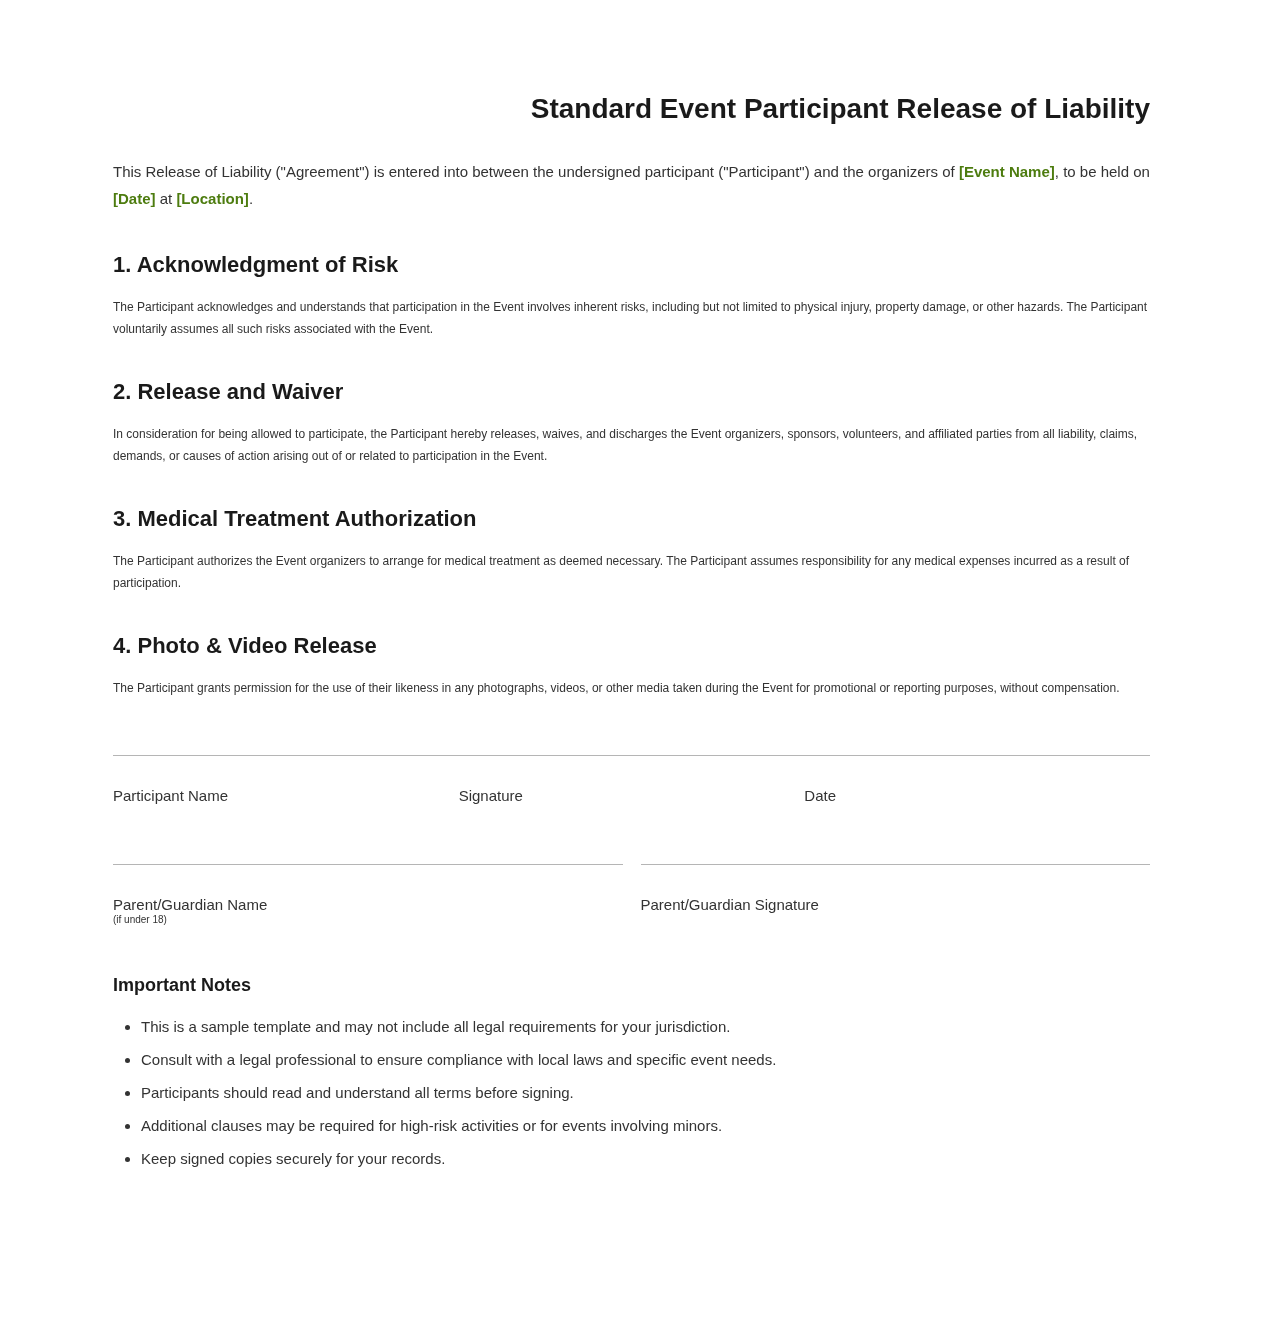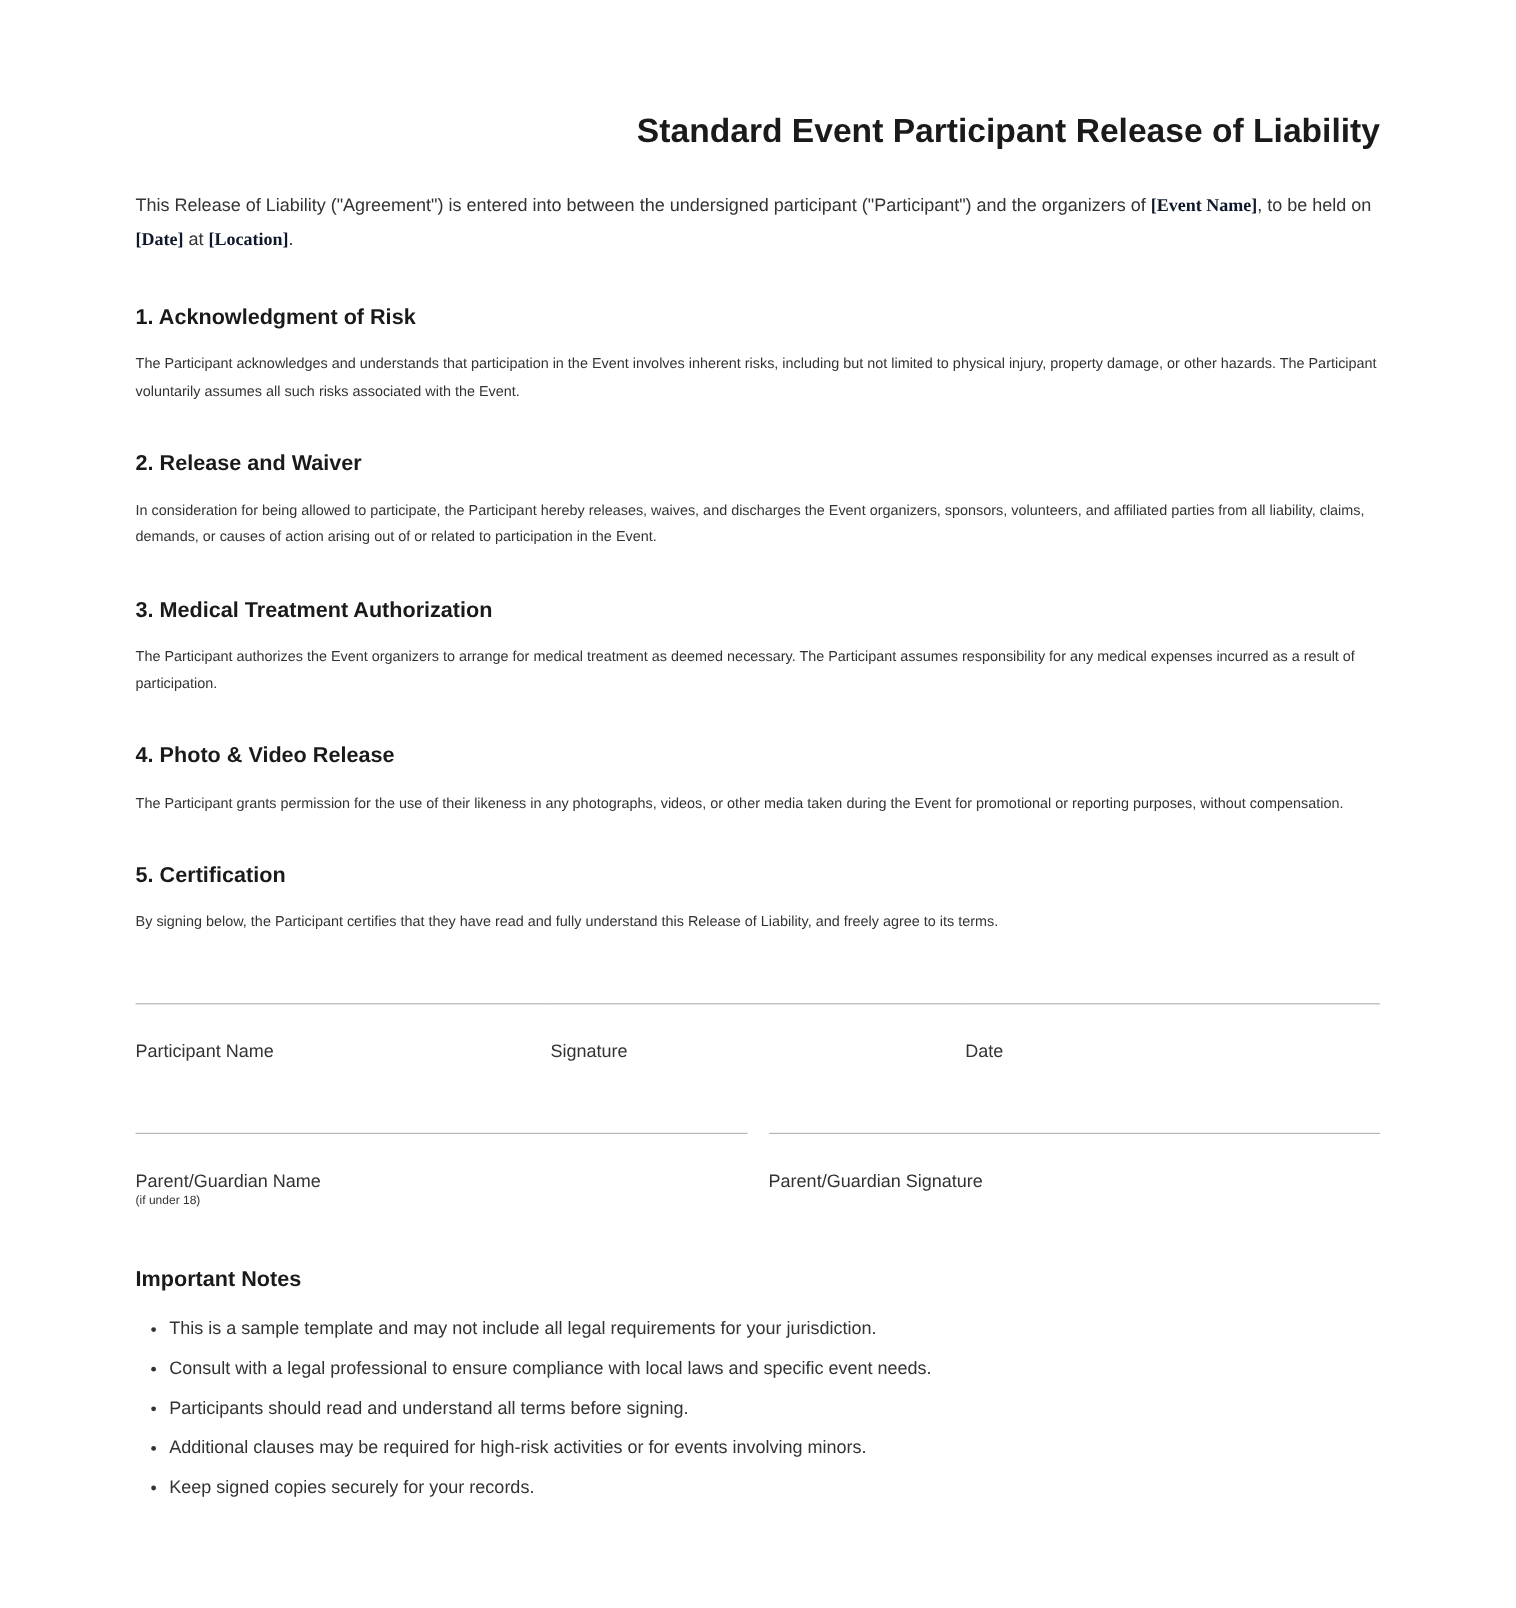--- a/index.html
+++ b/index.html
@@ -21,23 +21,23 @@
     color: #1a1a1a;
     line-height: 1.2;
     margin-bottom: 32px;
     text-align: right;
   }
   p.intro {
     font-size: 15px;
     line-height: 1.85;
     color: #333333;
   }
-  p.intro strong { color: #0f172a; font-family: Liberation Serif, serif; }
+  p.intro strong { color: #4d7c0f; }
   .doc-section h2 {
-    font-size: 18px;
+    font-size: 22px;
     font-weight: bold;
     color: #1a1a1a;
     margin-top: 38px;
     margin-bottom: 16px;
     line-height: 1.3;
   }
   .doc-section p {
     font-size: 12px;
     line-height: 1.85;
     color: #333333;
@@ -109,24 +109,20 @@
   <section class="doc-section">
     <h2>3. Medical Treatment Authorization</h2>
     <p>The Participant authorizes the Event organizers to arrange for medical treatment as deemed necessary. The Participant assumes responsibility for any medical expenses incurred as a result of participation.</p>
   </section>
 
   <section class="doc-section">
     <h2>4. Photo &amp; Video Release</h2>
     <p>The Participant grants permission for the use of their likeness in any photographs, videos, or other media taken during the Event for promotional or reporting purposes, without compensation.</p>
   </section>
 
-  <section class="doc-section">
-    <h2>5. Certification</h2>
-    <p>By signing below, the Participant certifies that they have read and fully understand this Release of Liability, and freely agree to its terms.</p>
-  </section>
 
   <div class="sig-grid-1">
     <div class="sig-field">
       <span class="sig-label">Participant Name</span>
     </div>
     <div class="sig-field">
       <span class="sig-label">Signature</span>
     </div>
     <div class="sig-field">
       <span class="sig-label">Date</span>

